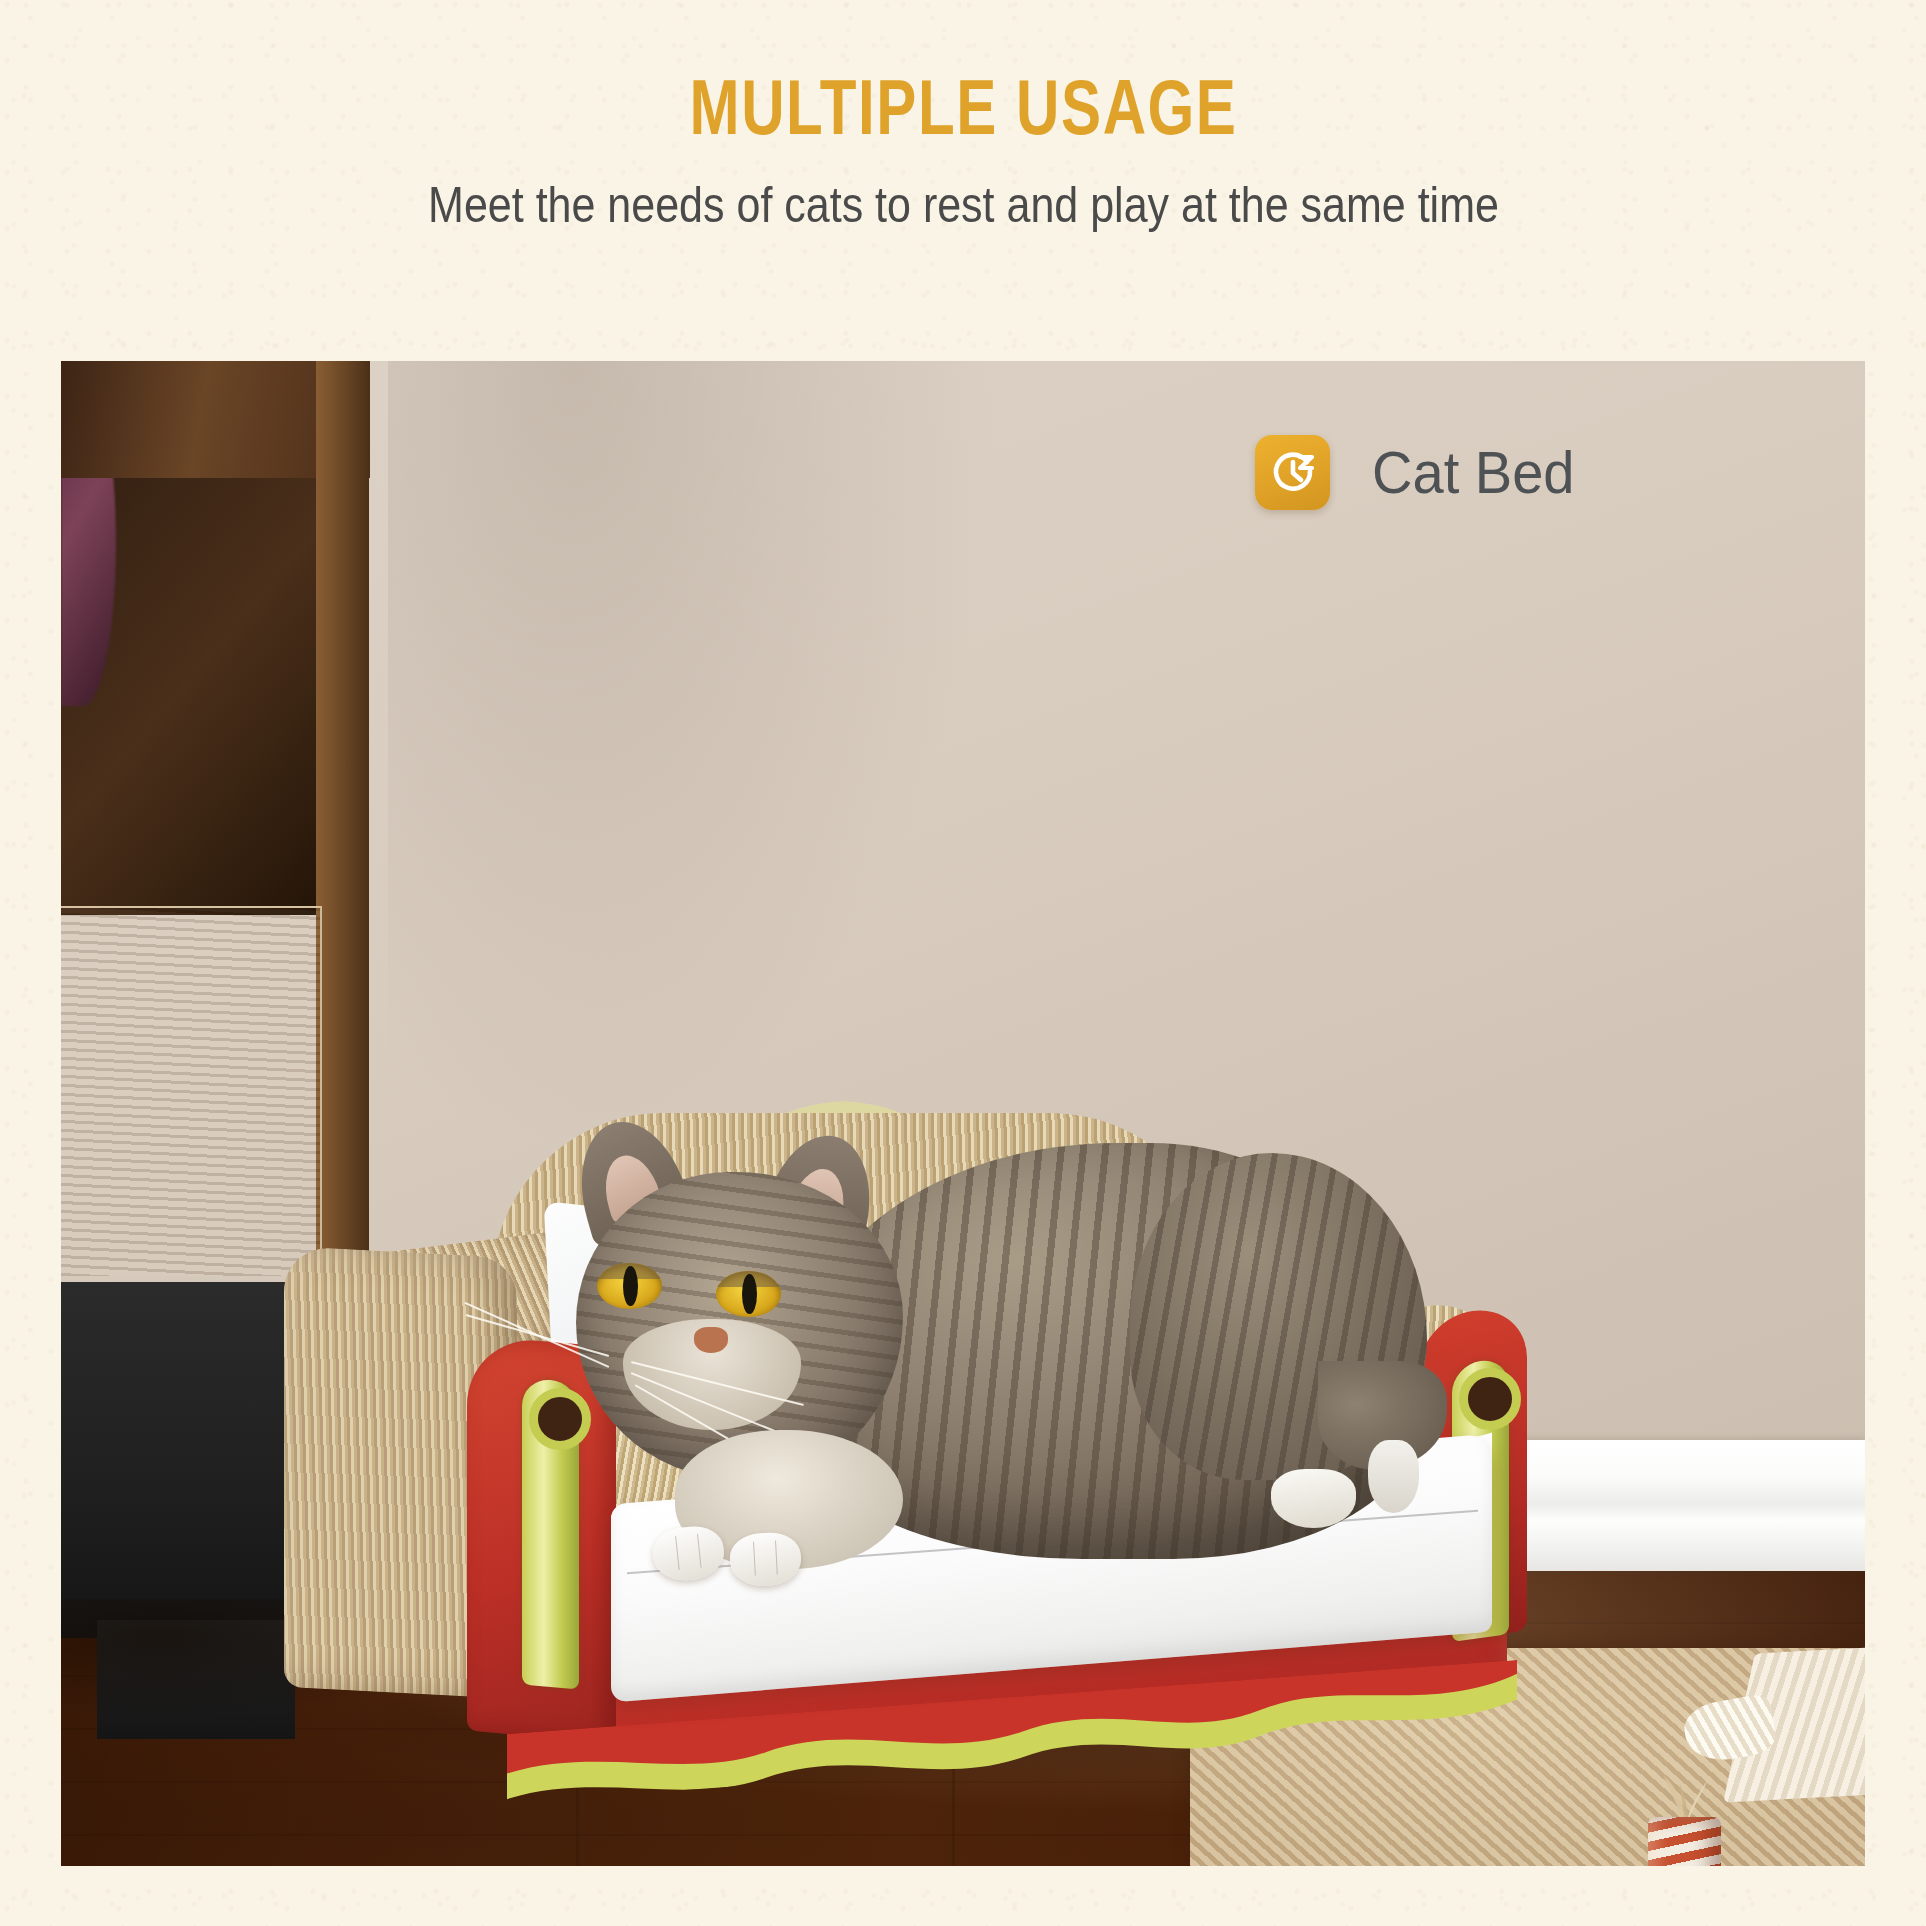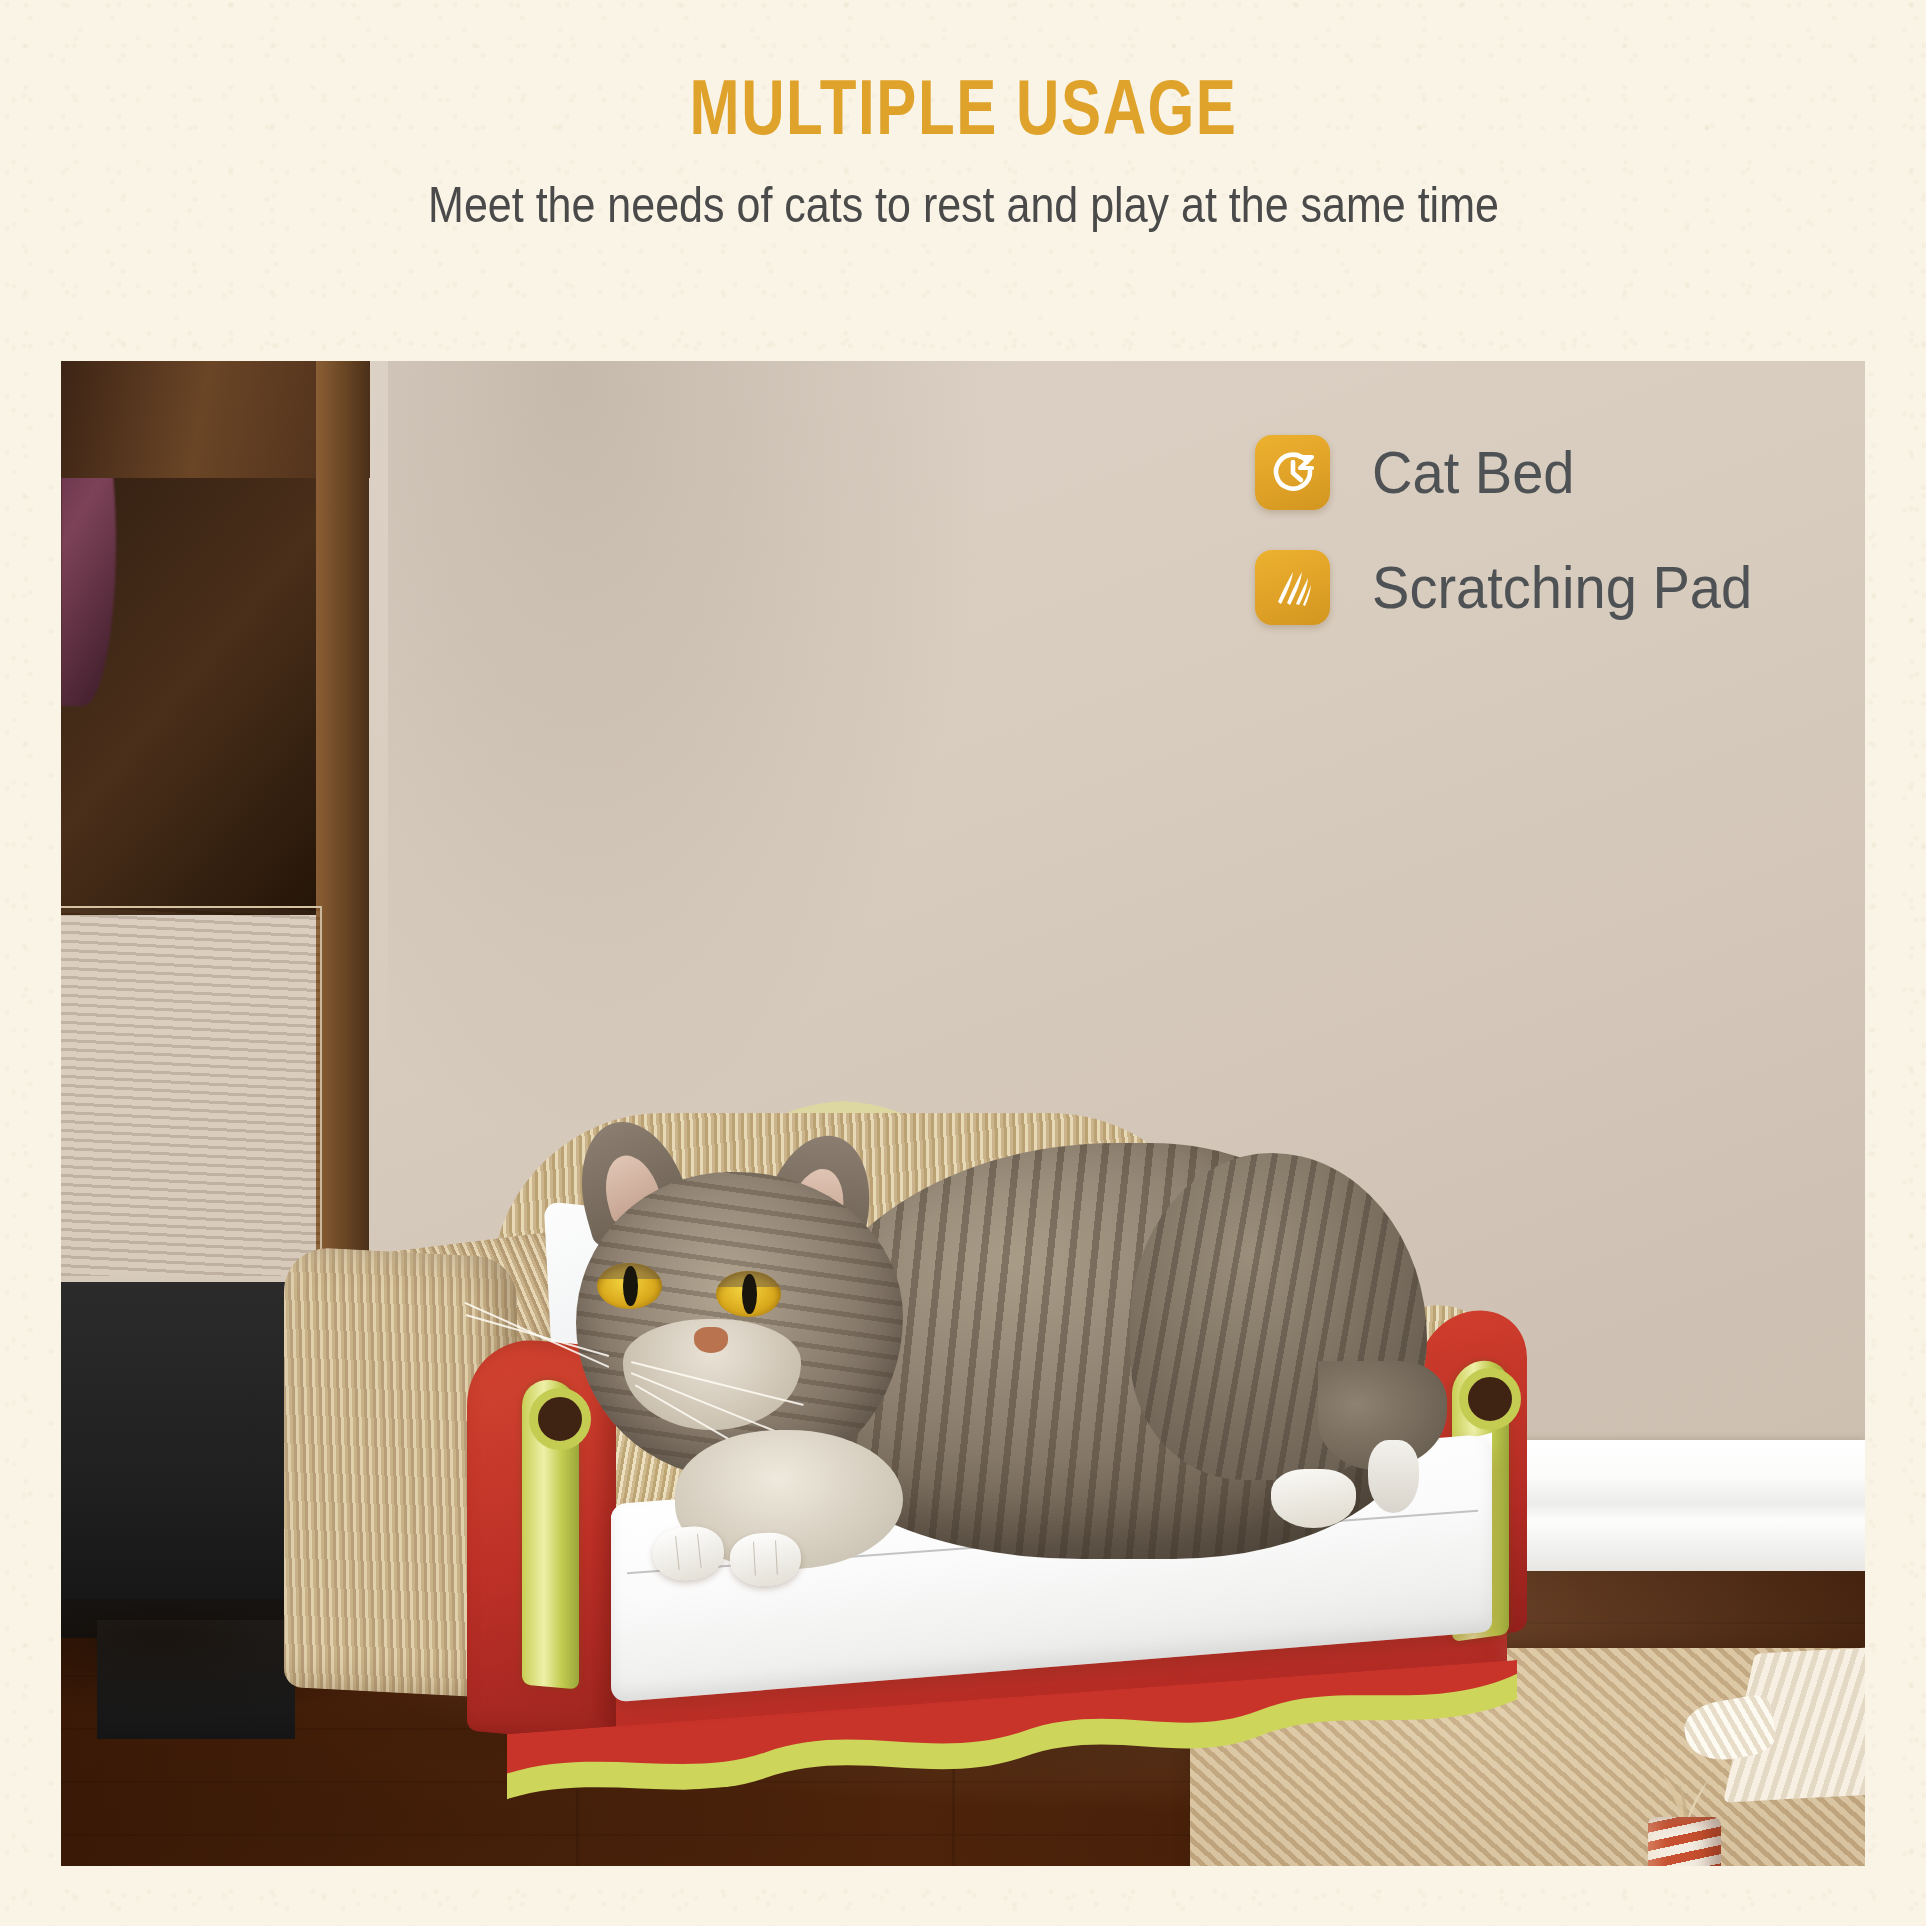--- a/index.html
+++ b/index.html
@@ -519,27 +519,16 @@
       <span class="fico">
         <svg width="48" height="48" viewBox="0 0 48 48">
           <path d="M38 13 A17 17 0 1 0 41 22" fill="none" stroke="#ffffff" stroke-width="4.6" stroke-linecap="round"></path>
           <path d="M24 13 L24 24 L32 31" fill="none" stroke="#ffffff" stroke-width="4.6" stroke-linecap="round" stroke-linejoin="round"></path>
           <path d="M31 8 L43 8 L31 19 L43 19" fill="none" stroke="#ffffff" stroke-width="4.2" stroke-linecap="round" stroke-linejoin="round"></path>
         </svg>
       </span>
       <span class="flabel">Cat Bed</span>
     </div>
 
-    <div class="feature">
-      <span class="fico">
-        <svg width="48" height="48" viewBox="0 0 48 48">
-          <path d="M9 38 C14 26 20 15 24 8 C22 20 17 30 12 40 Z" fill="#ffffff"></path>
-          <path d="M18 39 C23 27 29 15 33 8 C31 21 26 31 21 41 Z" fill="#ffffff"></path>
-          <path d="M27 40 C31 30 36 20 39 14 C38 25 34 33 30 41 Z" fill="#ffffff"></path>
-          <path d="M34 41 C37 33 40 26 42 21 C41 29 39 35 36 42 Z" fill="#ffffff"></path>
-        </svg>
-      </span>
-      <span class="flabel">Scratching Pad</span>
-    </div>
 
   </div>
 </div>
 
 
 </body></html>

